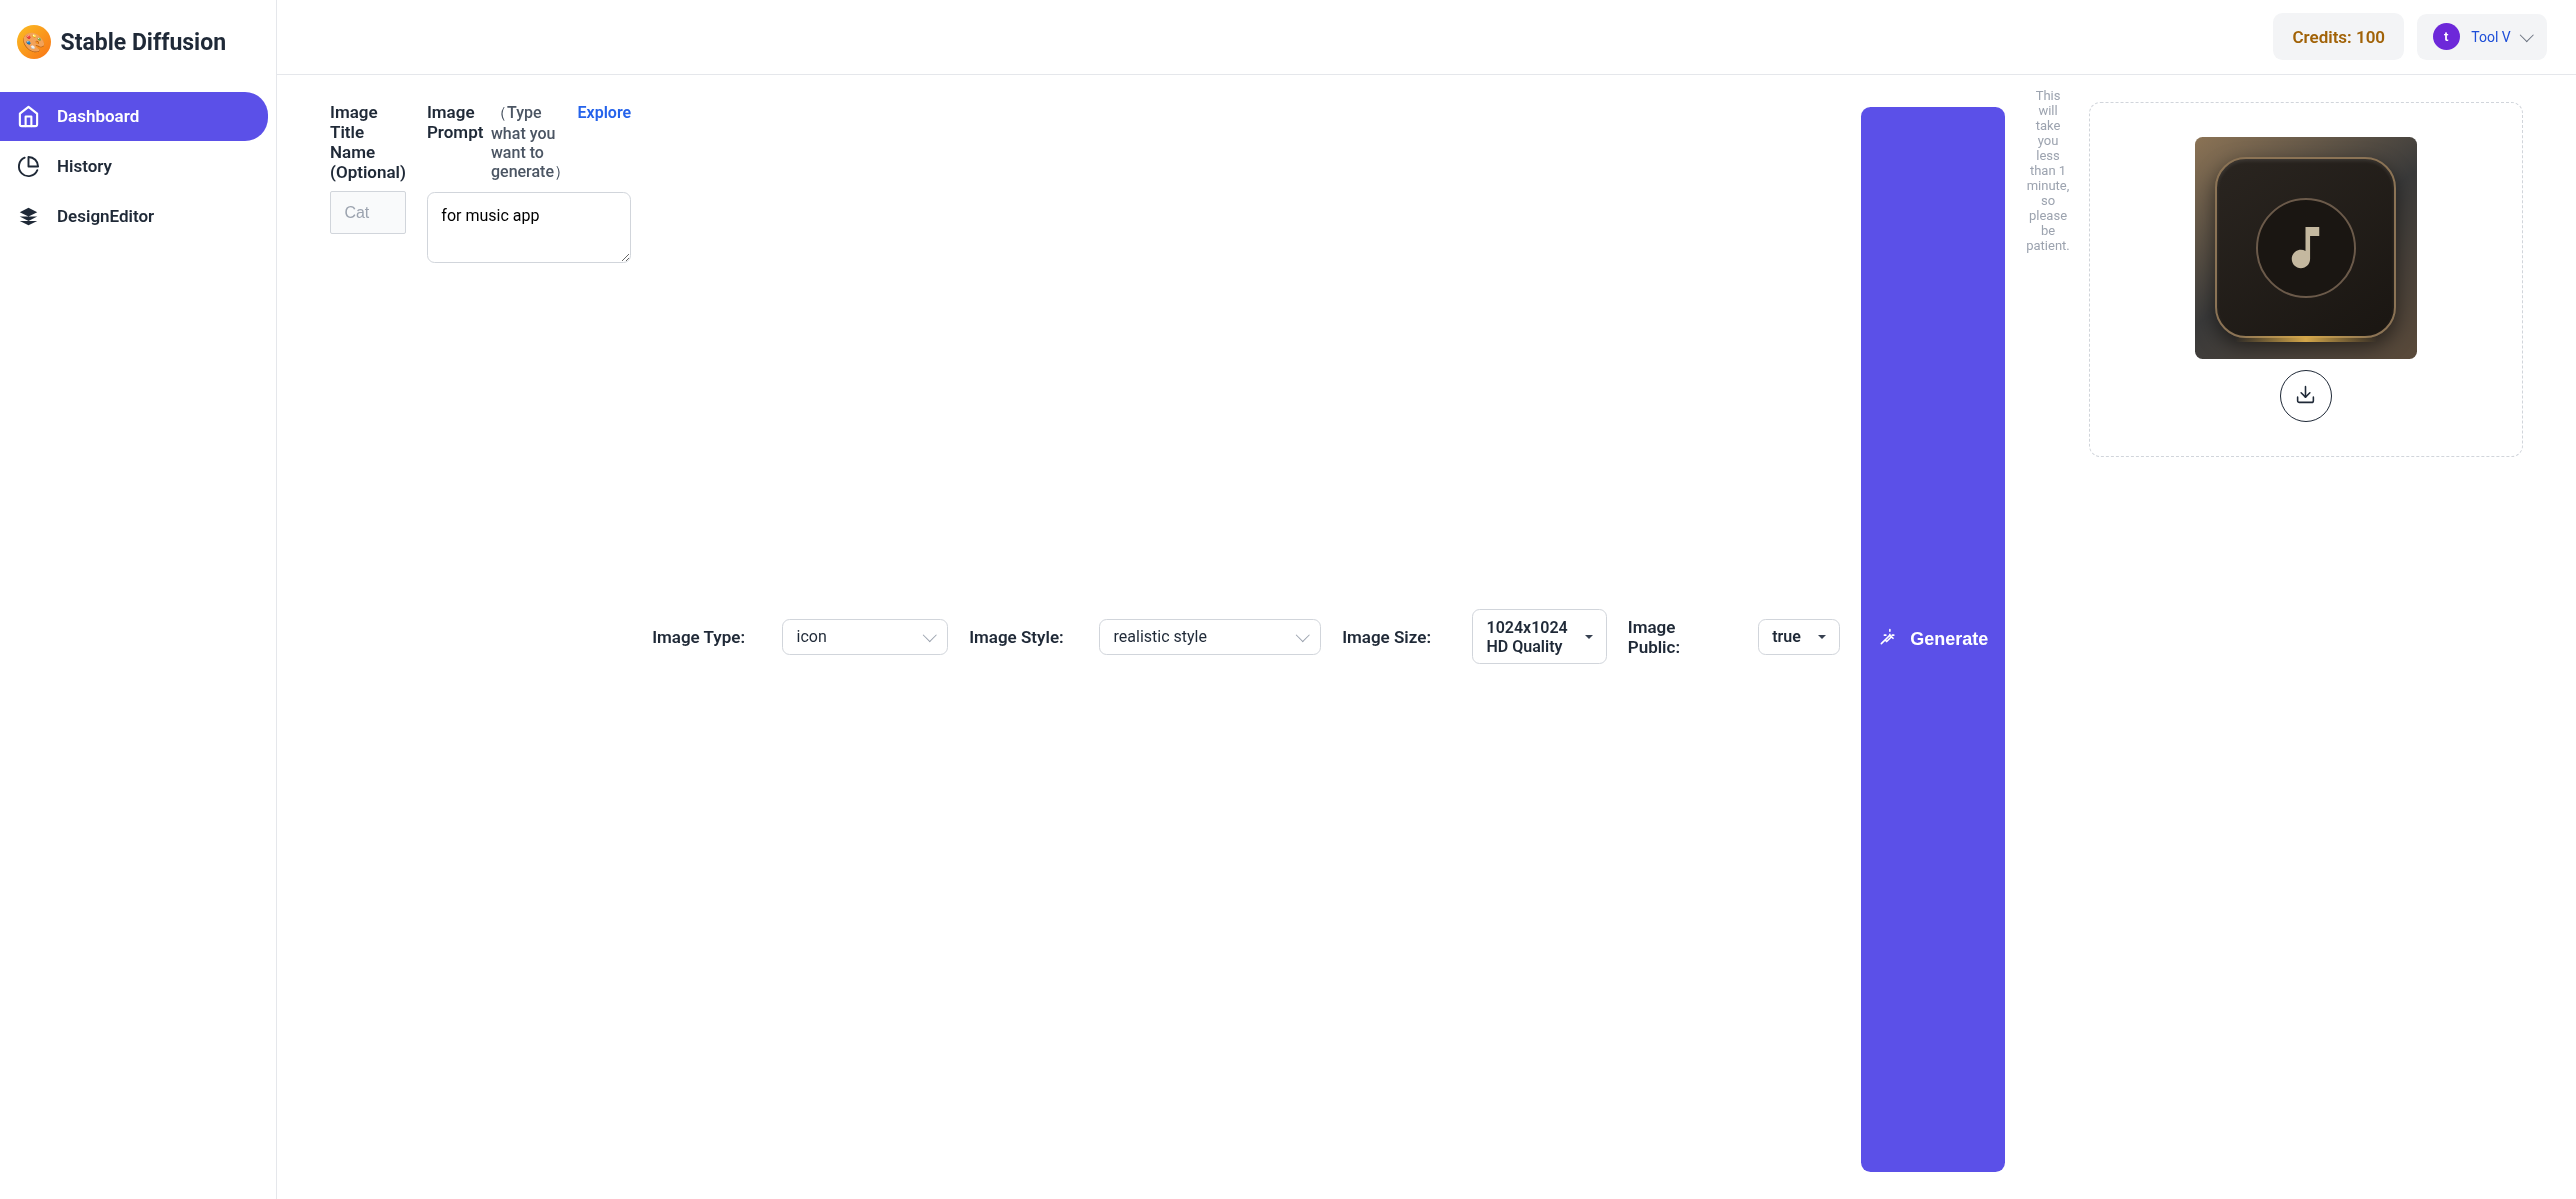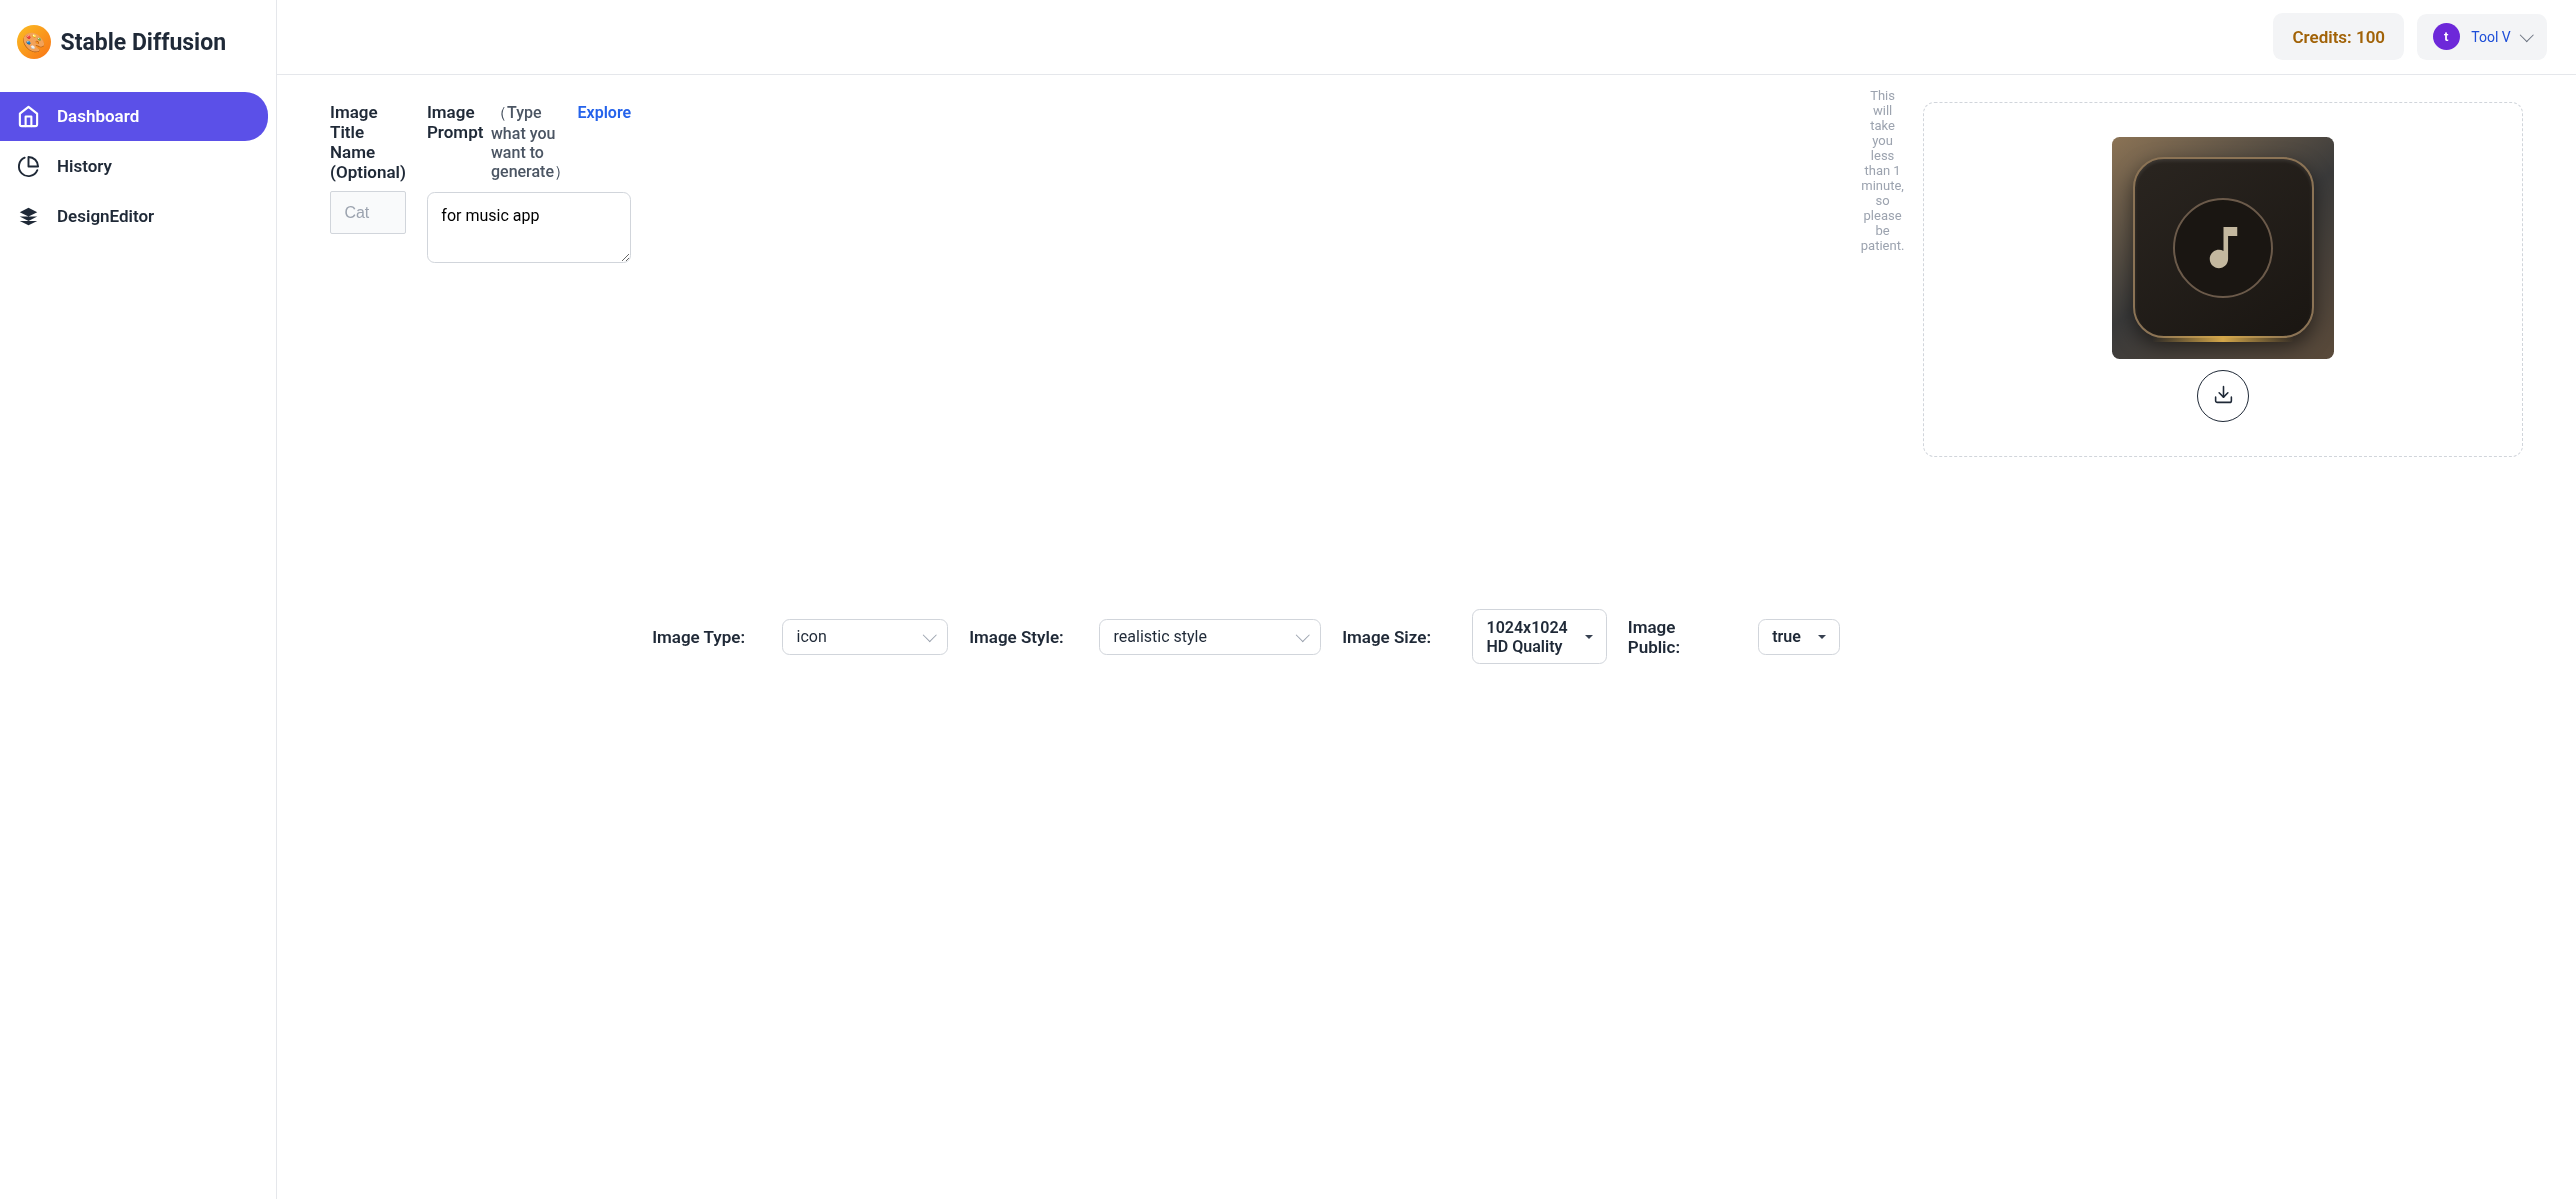--- a/index.html
+++ b/index.html
@@ -418,20 +418,28 @@
       <div class="row-field">
         <div class="row-label">Image Public:</div>
         <div class="select-box" style="font-weight:600">
           <span>true</span>
           <span class="select-arrow">
               <div class="caret-down"></div>
             </span>
         </div>
       </div>
 
+      <button class="generate-btn">
+        <span>
+          <svg width="19" height="19" viewBox="0 0 24 24" fill="none" stroke="currentColor" stroke-width="2" stroke-linecap="round">
+              <path d="M15 4V2m0 8V8M8 9h2m8 0h2M17.8 11.8L19 13M15 9l-6 6 2 2 6-6-2-2zM4.2 19.8L9 15"></path>
+            </svg>
+        </span>
+        <span>Generate</span>
+      </button>
 
       <div class="hint-text">This will take you less than 1 minute, so please be patient.</div>
     </div>
 
     <div class="preview-column">
       <div class="preview-box">
         <div class="preview-image">
           <div class="music-icon-container">
             <div class="music-note-circle">
               <svg width="55" height="55" viewBox="0 0 24 24" fill="#c4b89f">

